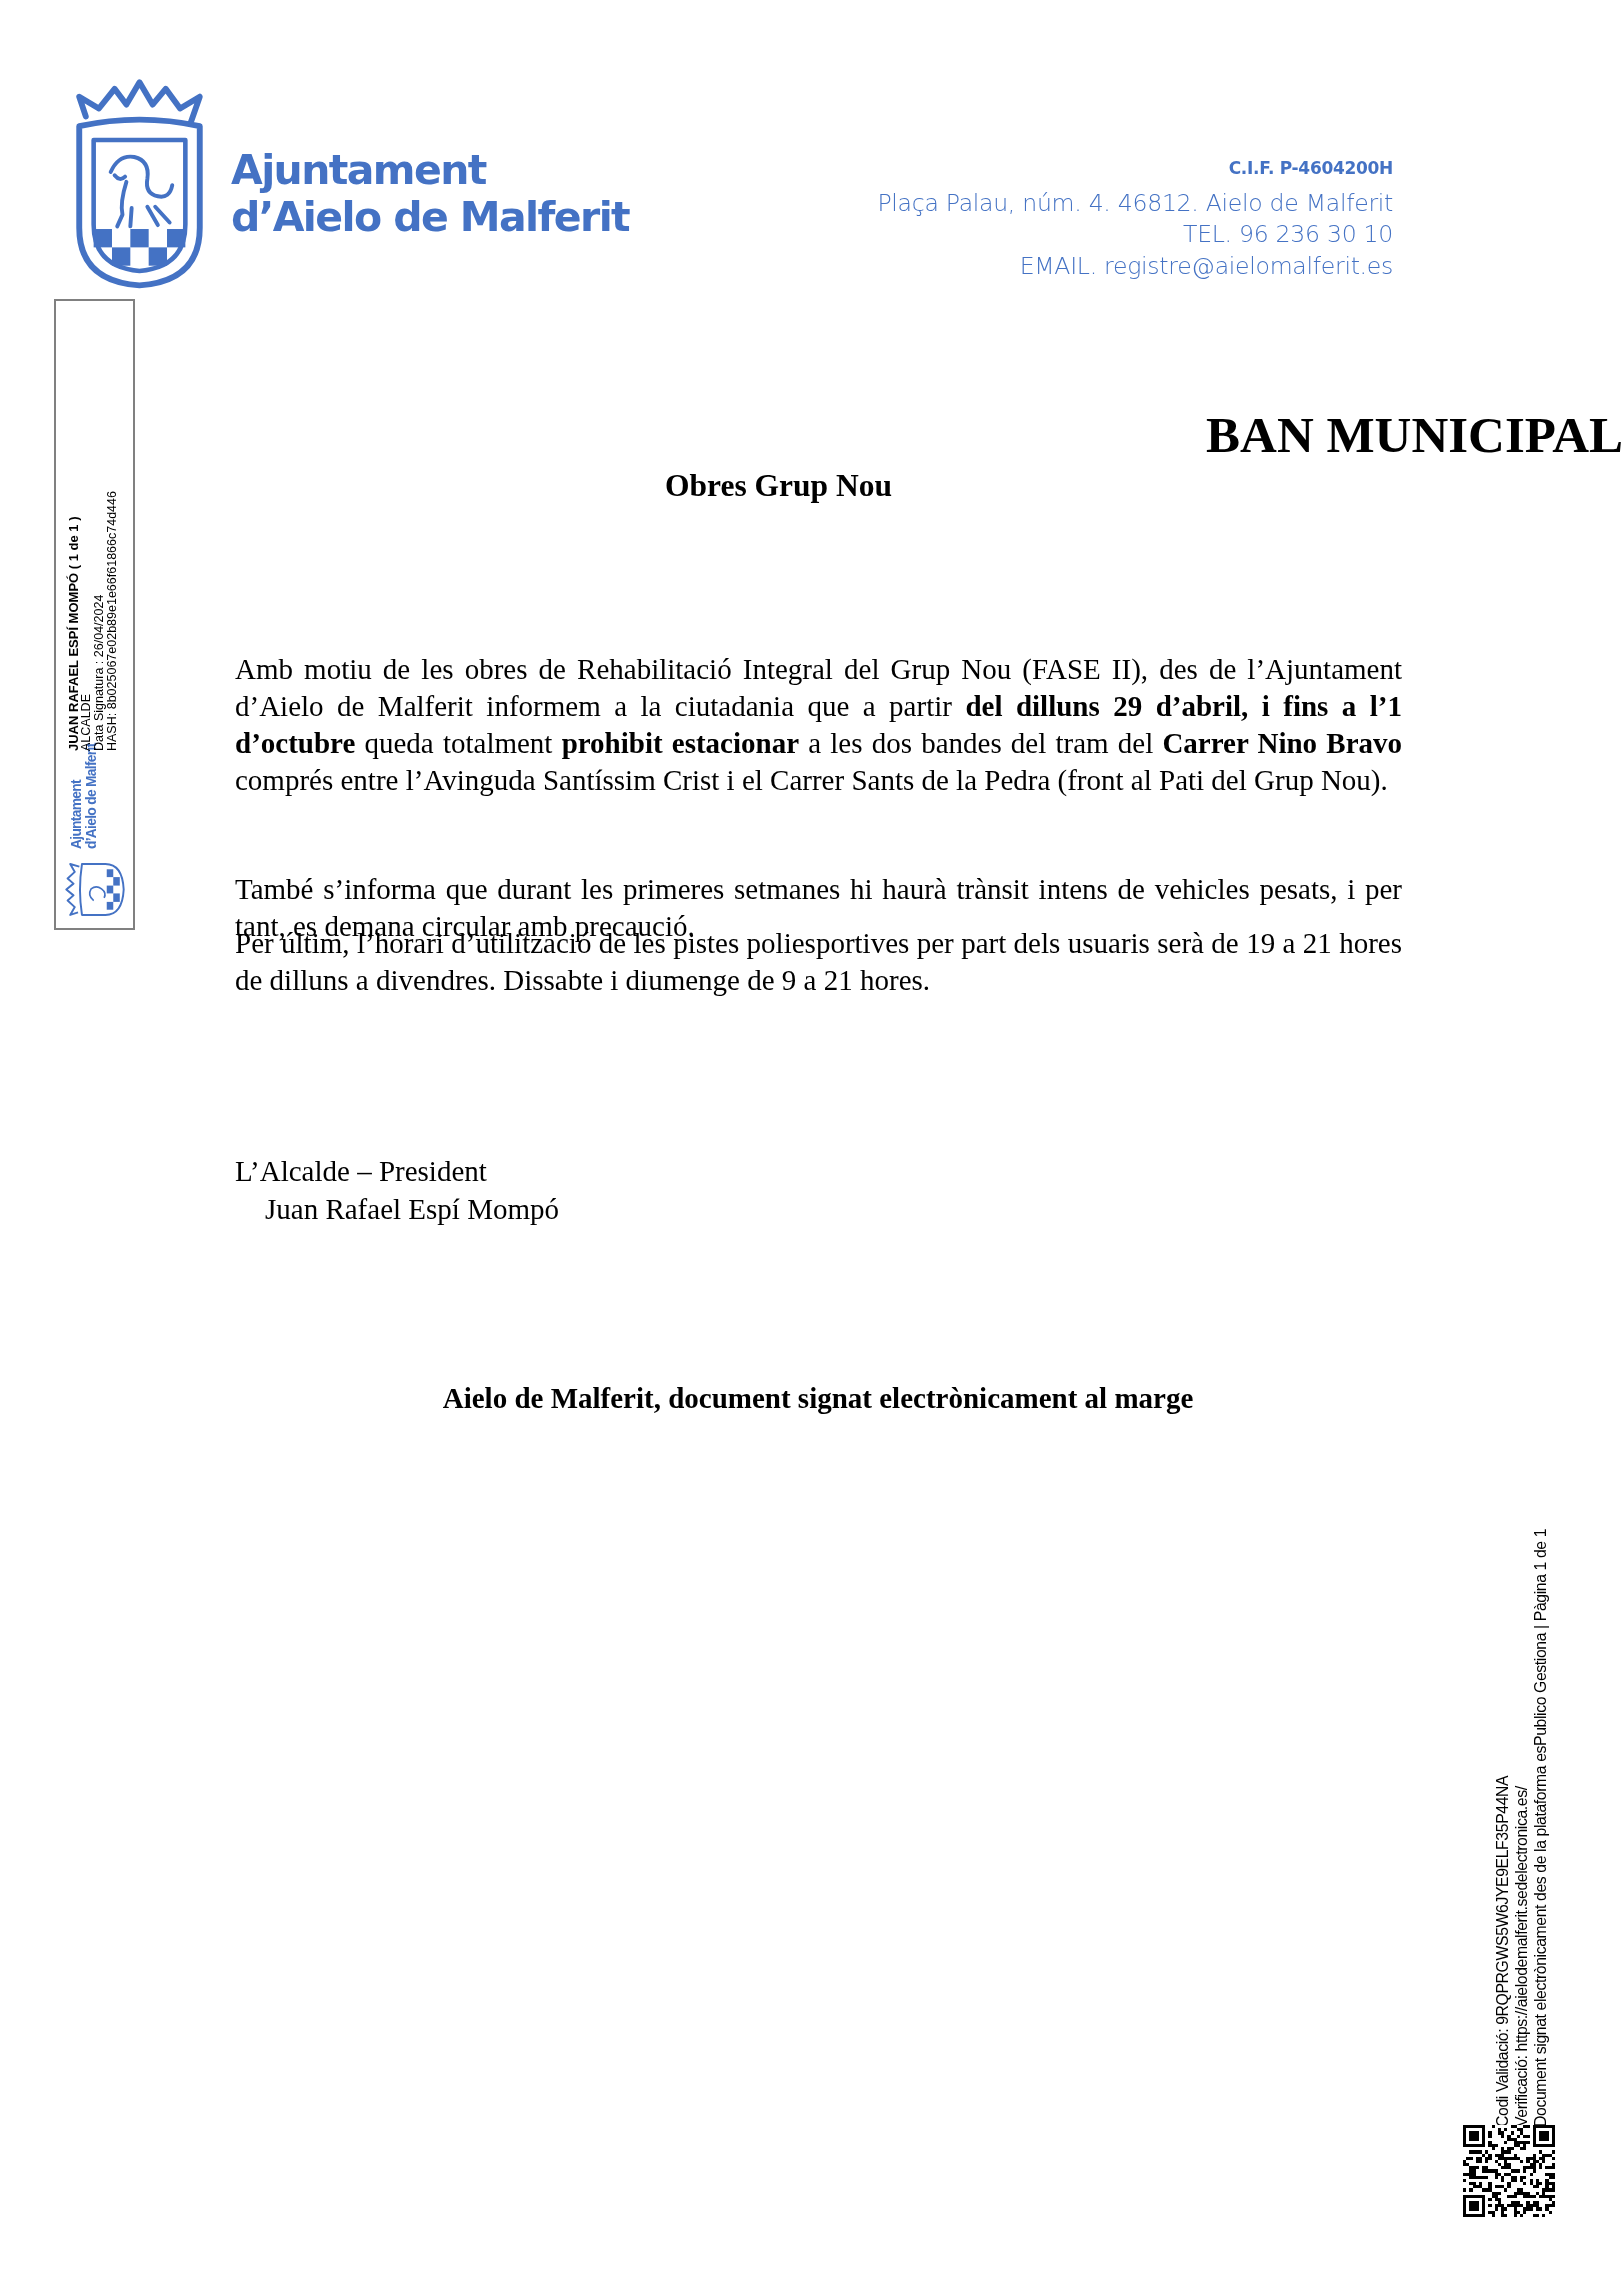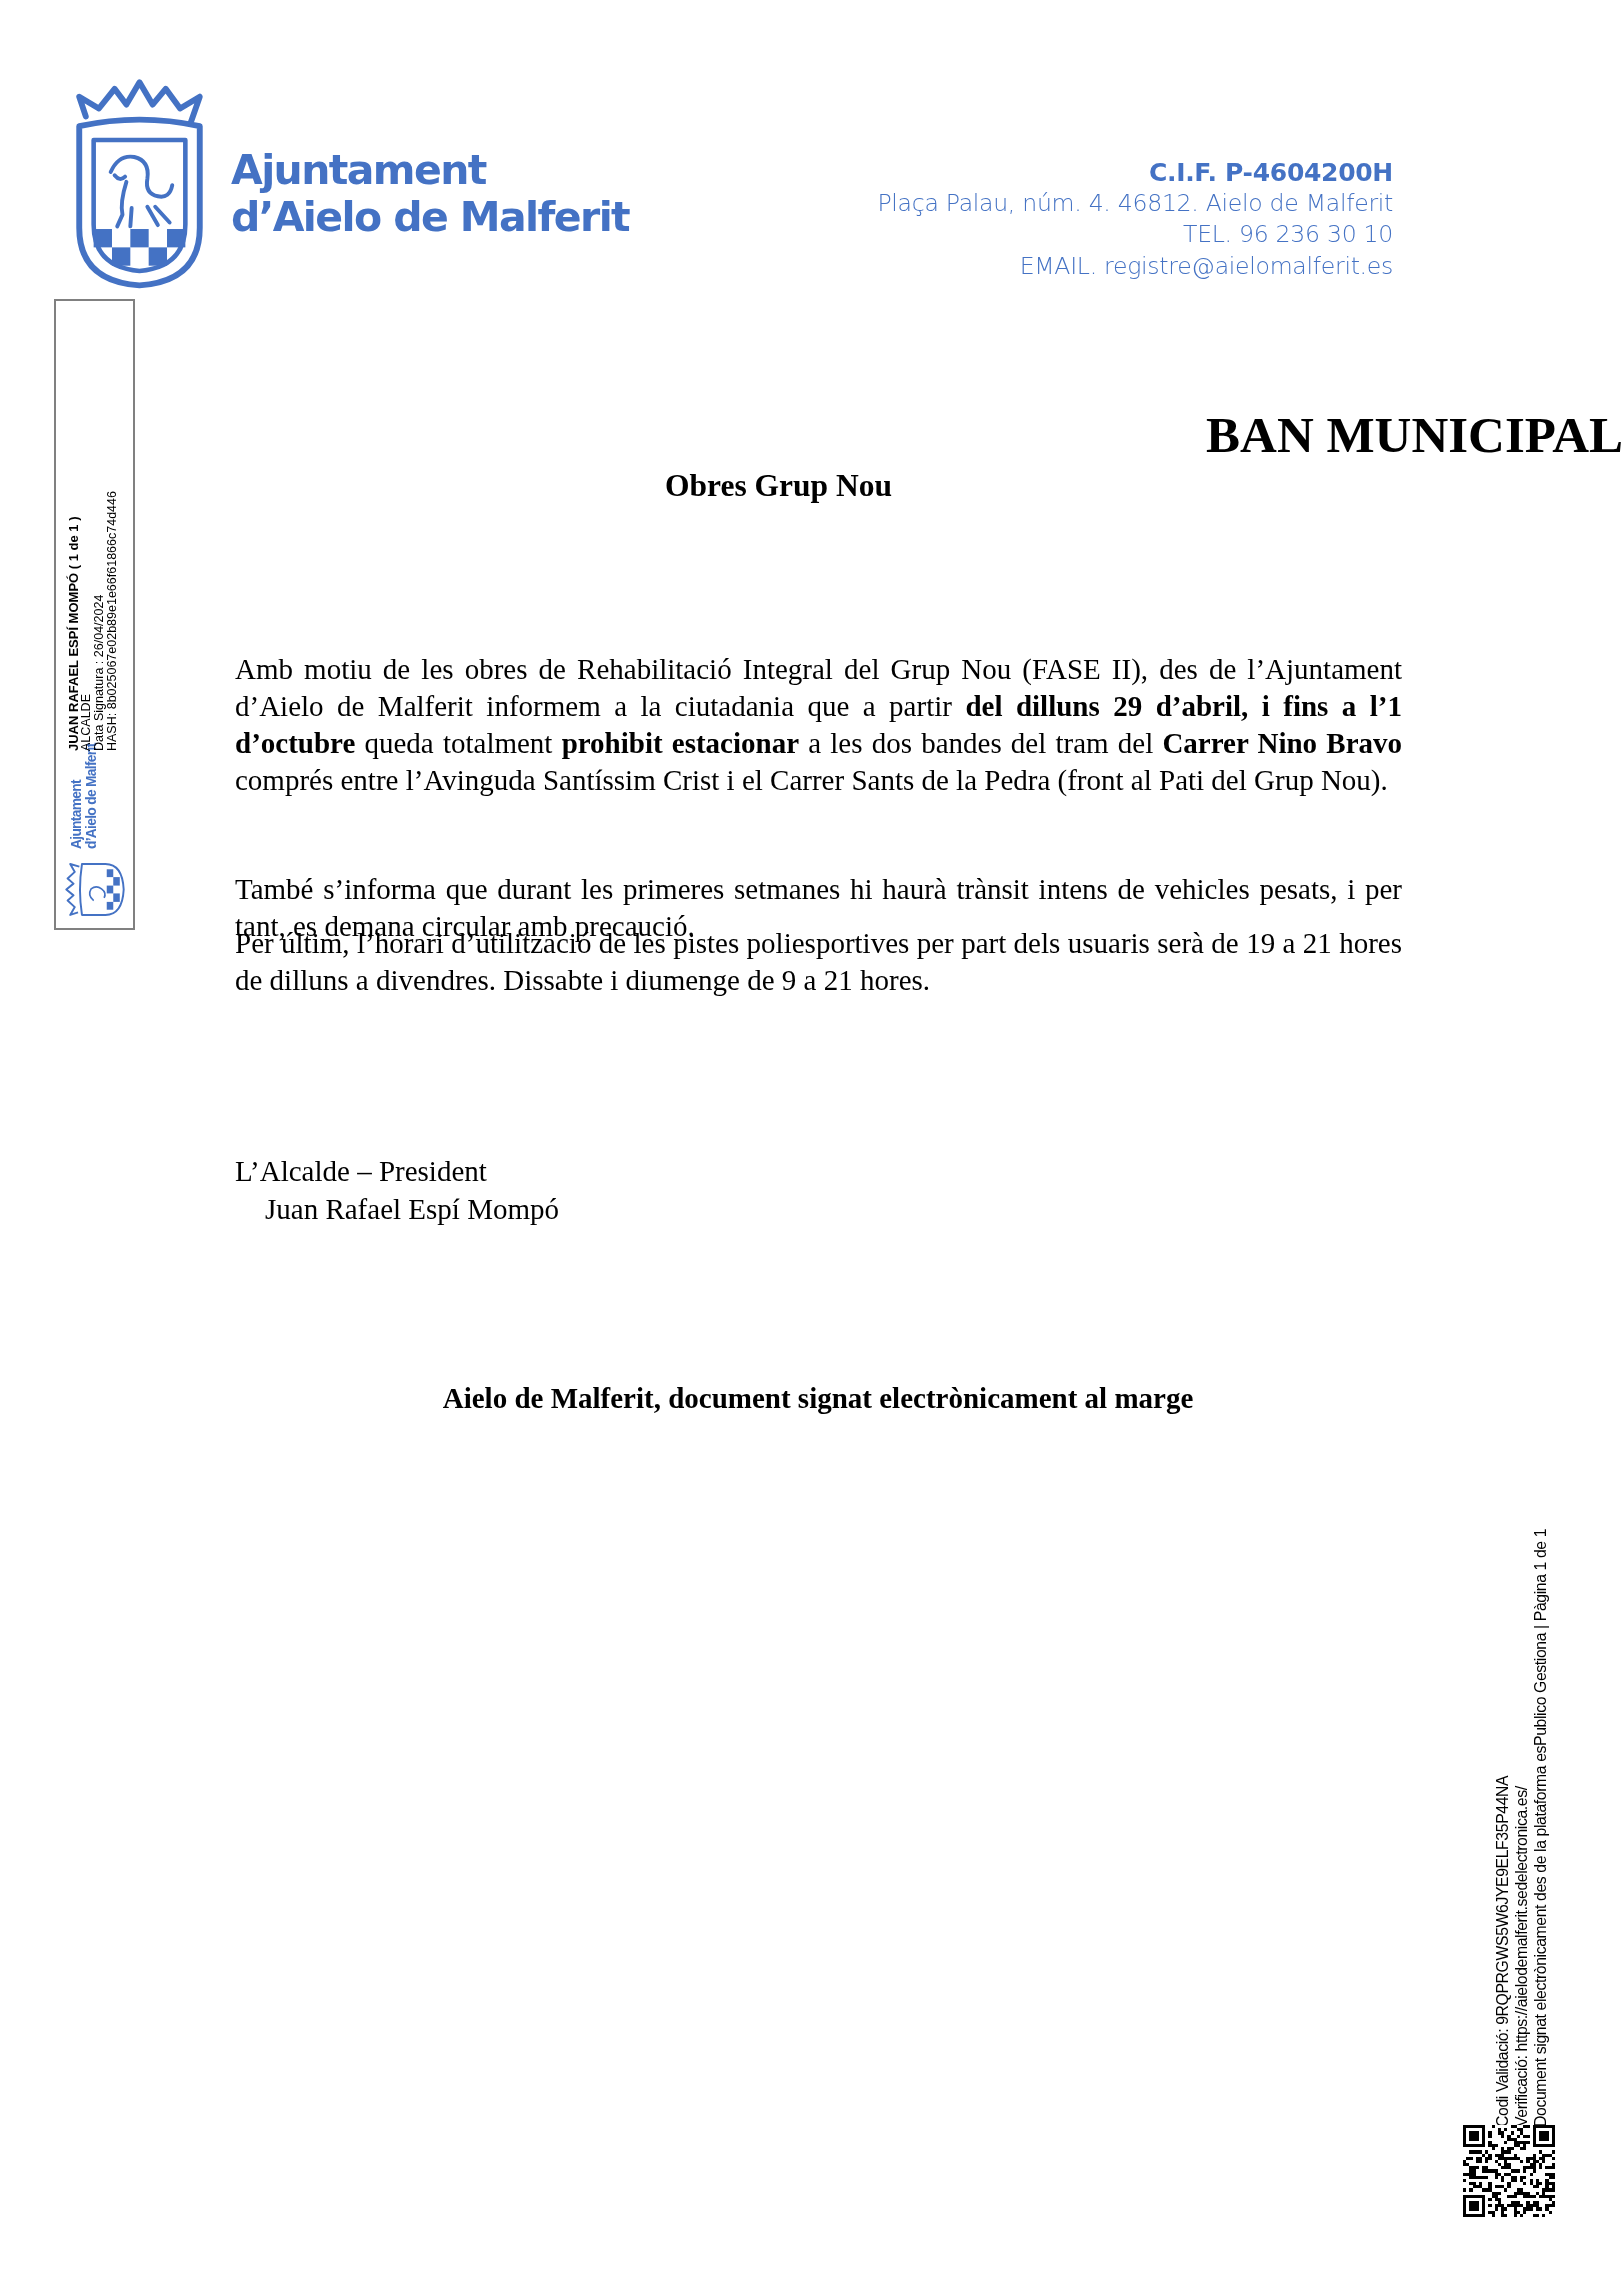--- a/index.html
+++ b/index.html
@@ -6,21 +6,21 @@
   body { width: 1623px; height: 2295px; position: relative; overflow: hidden; font-family: "Liberation Serif", serif; color: #000; }
   .abs { position: absolute; }
 
   
   #logo-emblem { left: 74px; top: 77px; width: 131px; height: 213px; }
   .logo-text { left: 231px; color: #4472C4; font-family: "DejaVu Sans", sans-serif; font-weight: bold; font-size: 41px; letter-spacing: -1.6px; line-height: 1; white-space: nowrap; }
   #logo-line1 { top: 150px; }
   #logo-line2 { top: 197px; }
 
   .contact { right: 230px; color: #4472C4; font-family: "DejaVu Sans", sans-serif; font-size: 23.6px; text-align: right; white-space: nowrap; line-height: 1; font-weight: 300; letter-spacing: -0.3px; }
-  #cif { top: 160px; font-weight: bold; font-size: 25px; }
+  #cif { top: 160px; font-weight: bold; font-size: 17px; }
   #address { top: 192px; }
   #tel { top: 223px; }
   #email { top: 255px; }
 
   
   #stamp-box { left: 54px; top: 299px; width: 77px; height: 627px; border: 2.6px solid #808080; box-sizing: content-box; }
   #stamp-rot { position: absolute; left: 0; top: 0; width: 627px; height: 77px; transform-origin: 0 0; transform: translate(0px, 627px) rotate(-90deg); }
   #stamp-mini-logo { position: absolute; left: 9.2px; top: 9.2px; width: 59px; height: 60px; }
   #stamp-mini-text { position: absolute; left: 79px; top: 14.4px; color: #4472C4; font-family: "Liberation Sans", sans-serif; font-weight: bold; font-size: 13.8px; line-height: 14.4px; letter-spacing: -0.7px; white-space: nowrap; }
   #stamp-info { position: absolute; left: 177px; top: 10.5px; font-family: "Liberation Sans", sans-serif; font-size: 12.5px; line-height: 13px; white-space: nowrap; color: #000; }

